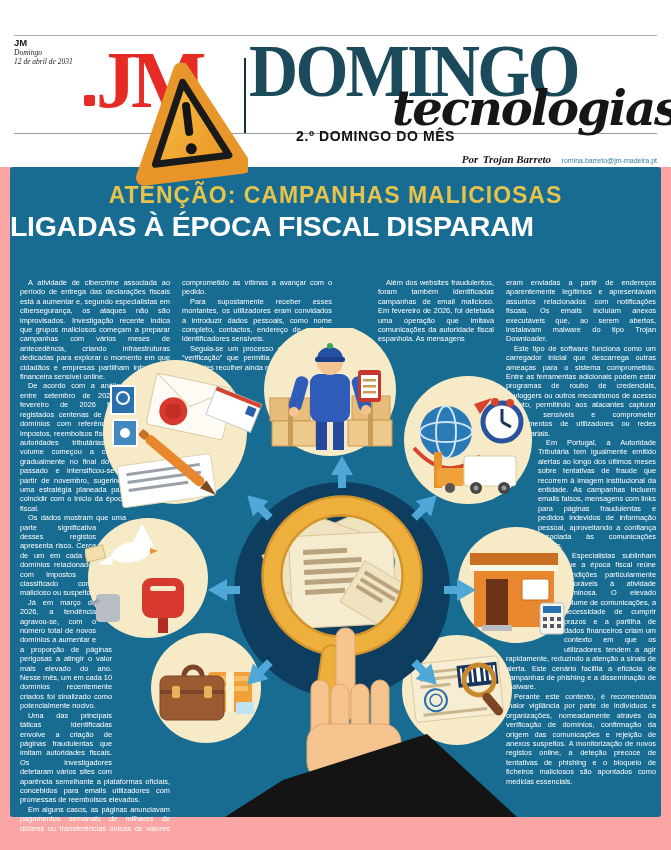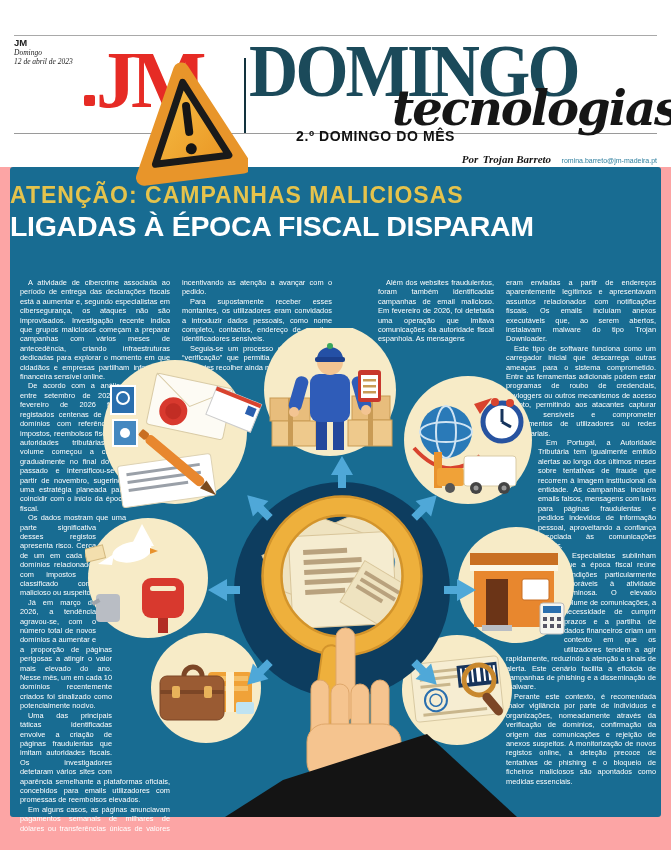--- a/index.html
+++ b/index.html
@@ -27,21 +27,21 @@
            letter-spacing:-2px;z-index:4;}
   .byline{position:absolute;right:14px;top:149px;text-align:right;white-space:nowrap;}
   .byline .by-pre,.byline .by-author{font-family:Liberation Serif, serif;font-style:italic;
            font-weight:bold;font-size:11px;color:#161616;}
   .byline .by-email{font-size:7px;color:#2e7f9f;margin-left:6px;}
   .warn-tri{position:absolute;left:128px;top:56px;width:120px;height:134px;z-index:6;}
 
   
   .article{position:absolute;left:10px;top:167px;width:651px;height:650px;background:#186c92;
            border-radius:3px;}
-  .kicker{margin:15px 0 0 0;text-align:left;font-weight:bold;font-size:23px;letter-spacing:1px;
+  .kicker{margin:15px 0 0 0;text-align:center;font-weight:bold;font-size:23px;letter-spacing:1px;
           color:#e5c34c;}
   .headline{margin:1px 0 0 0;font-weight:bold;font-size:28.5px;letter-spacing:-.3px;
           color:#ffffff;}
 
   .cols{position:absolute;left:0;top:95px;width:651px;height:556px;}
   .col{position:absolute;top:0;width:150px;height:556px;overflow:hidden;color:#fff;
        font-size:7.4px;line-height:9.4px;text-align:justify;margin-top:16px;}
   .col-1{left:10px;} .col-2{left:172px;} .col-3{left:334px;} .col-4{left:496px;}
   .col p{margin:0;text-indent:8px;}
   .col p.cont{text-indent:0;}
@@ -54,21 +54,21 @@
 </head>
 <body>
 
 <div class="page">
 
   <div class="masthead">
     <div class="rule-top"></div>
     <div class="edition">
       <div class="ed-logo">JM</div>
       <div class="ed-day">Domingo</div>
-      <div class="ed-date">12 de abril de 2023</div>
+      <div class="ed-date">12 de abril de 2031</div>
     </div>
 
     <div class="logo-jm"><span class="logo-dot"></span><span>JM</span></div>
     <div class="divider-v"></div>
     <div class="title-domingo">DOMINGO</div>
     <div class="rule-mid"></div>
     <div class="subtitle">2.º DOMINGO DO MÊS</div>
     <div class="section-script">tecnologias</div>
     <div class="byline">
       <span class="by-pre">Por</span>
@@ -104,21 +104,21 @@
         <p>De acordo com a análise, entre setembro de 2025 e fevereiro de 2026 foram registados centenas de novos domínios com referências a impostos, reembolsos fiscais ou autoridades tributárias. O volume começou a crescer gradualmente no final do ano passado e intensificou-se a partir de novembro, sugerindo uma estratégia planeada para coincidir com o início da época fiscal.</p>
         <div class="sp fr" style="width:74px;height:112px"></div>
         <p>Os dados mostram que uma parte significativa desses registos apresenta risco. Cerca de um em cada 15 domínios relacionados com impostos foi classificado como malicioso ou suspeito.</p>
         <div class="sp fr" style="width:58px;height:126px"></div>
         <p>Já em março de 2026, a tendência agravou-se, com o número total de novos domínios a aumentar e a proporção de páginas perigosas a atingir o valor mais elevado do ano. Nesse mês, um em cada 10 domínios recentemente criados foi sinalizado como potencialmente nocivo.</p>
         <p>Uma das principais táticas identificadas envolve a criação de páginas fraudulentas que imitam autoridades fiscais. Os investigadores detetaram vários sites com aparência semelhante a plataformas oficiais, concebidos para emails utilizadores com promessas de reembolsos elevados.</p>
         <p>Em alguns casos, as páginas anunciavam pagamentos semanais de milhares de dólares ou transferências únicas de valores elevados,</p>
       </div>
 
       <div class="col col-2">
-        <p class="cont">incentivando as atenção a avançar com o pedido.</p>
+        <p class="cont">comprometido as vítimas a avançar com o pedido.</p>
         <p>Para supostamente receber esses montantes, os utilizadores eram convidados a introduzir dados pessoais, como nome completo, contactos, endereço de email e identificadores sensíveis.</p>
         <div class="sp fr" style="width:46px;height:70px"></div>
         <p>Seguia-se um processo de “verificação” que permitia aos atacantes recolher ainda mais</p>
       </div>
 
       <div class="col col-3">
         <div class="sp fl" style="width:34px;height:86px"></div>
         <p>Além dos websites fraudulentos, foram também identificadas campanhas de email malicioso. Em fevereiro de 2026, foi detetada uma operação que imitava comunicações da autoridade fiscal espanhola. As mensagens</p>
       </div>
 

